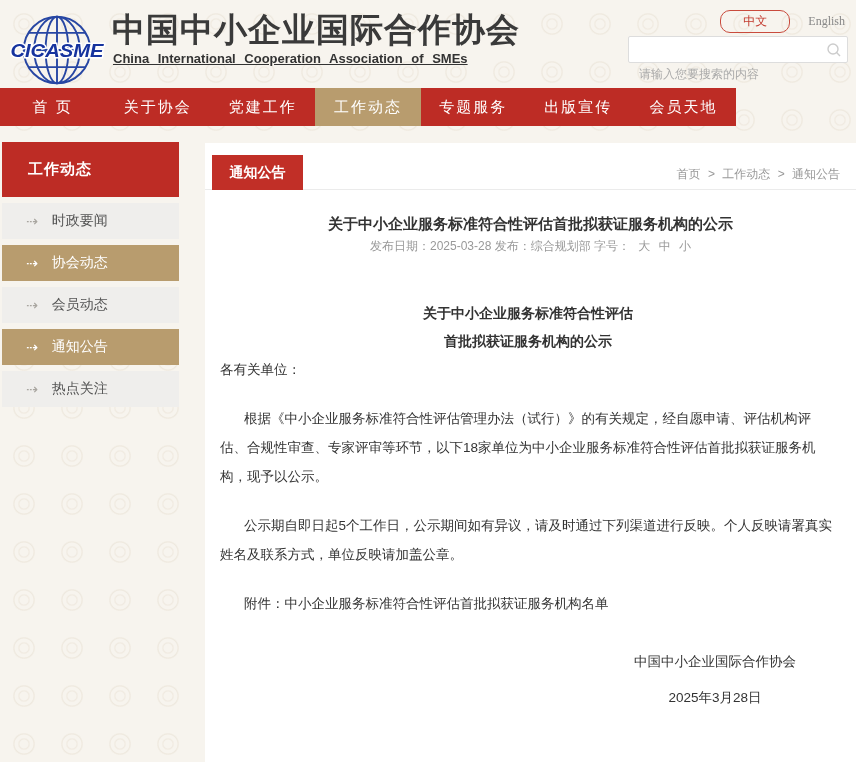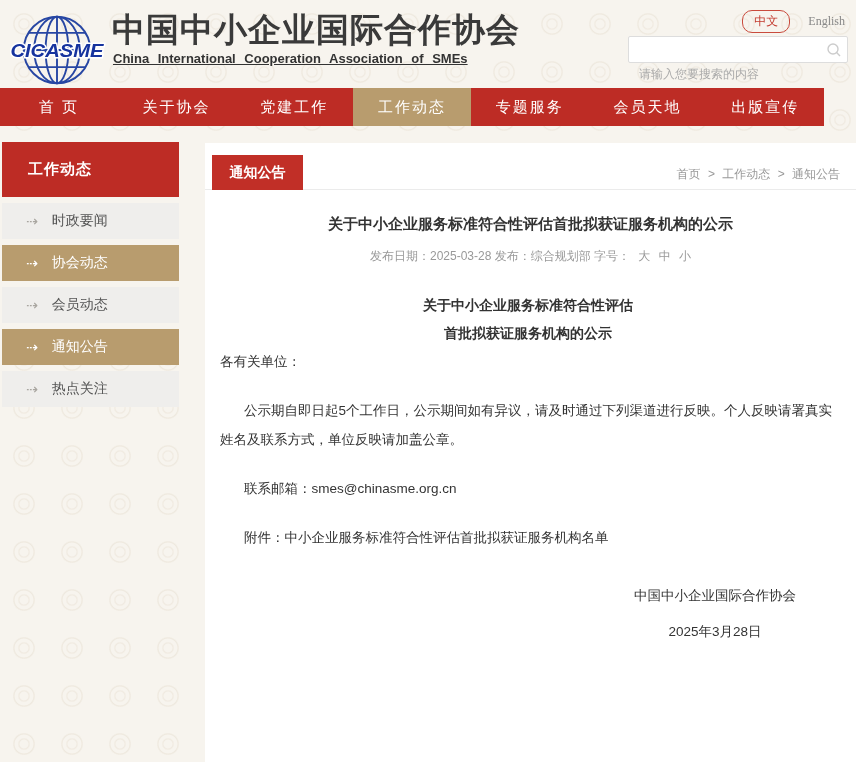--- a/index.html
+++ b/index.html
@@ -24,40 +24,40 @@
     position:absolute; left:112px; top:8px; width:420px;
     font-size:33px; font-weight:bold; color:#3a3a3a; letter-spacing:1px; white-space:nowrap;
   }
   .title-en {
     position:absolute; left:113px; top:51px; width:420px;
     font-size:13px; font-weight:bold; color:#333; word-spacing:5px; white-space:nowrap;text-decoration:underline;
   }
   .lang { position:absolute; right:11px; top:10px; display:flex; align-items:center; gap:18px; }
   .lang-cn {
     color:#c33a2e; border:1px solid #c94b3d; border-radius:10px;
-    font-size:12px; padding:2px 11px; cursor:pointer;
+    font-size:12px; padding:2px 22px; cursor:pointer;
   }
   .lang-en { color:#888; font-size:12px; cursor:pointer;font-family:Liberation Serif, serif; }
   .search {
     position:absolute; right:8px; top:36px; width:220px; height:27px;
     background:#fff; border:1px solid #ddd; border-radius:2px;
     display:flex; align-items:center;
   }
   .search input {
     flex:1; border:none; outline:none; background:transparent;
     font-size:12px; color:#555; padding:0 4px 0 10px;
     font-family:"Liberation Sans","DejaVu Sans",sans-serif;
     margin-top:48px;
   }
   .search input::placeholder { color:#aaa; }
   .search .search-icon { width:26px; height:100%; display:flex; align-items:center; justify-content:center; cursor:pointer; }
 
   
   .nav {
-    position:absolute; left:0; top:88px; width:824px; height:38px;
+    position:absolute; left:0; top:88px; width:736px; height:38px;
     background:#bd2c25; display:flex;
   }
   .nav-item {
     flex:1; display:flex; align-items:center; justify-content:center;
     color:#fff; font-size:15px; letter-spacing:2px; cursor:pointer; white-space:nowrap;
   }
   .nav-item.active { background:#b89c6e; }
 
   
   .sidebar { position:absolute; left:2px; top:142px; width:177px; }
@@ -82,25 +82,25 @@
   .tab {
     position:absolute; left:7px; top:12px; width:91px; height:35px;
     background:#c12f27; color:#fff; font-size:14px; font-weight:bold;
     display:flex; align-items:center; justify-content:center; cursor:pointer;
   }
   .crumbs { position:absolute; right:16px; top:23px; font-size:12px; color:#999; }
   .crumbs .part { cursor:pointer;margin-top:23px; }
   .crumbs .sep { margin:0 4px; }
 
   .article-title { text-align:center; font-size:15px; font-weight:bold; color:#333; margin-top:25px; }
-  .meta { text-align:center; font-size:12px; color:#999; margin-top:14px; }
+  .meta { text-align:center; font-size:12px; color:#999; margin-top:4px; }
   .meta .fs { margin-left:5px; cursor:pointer; }
 
   .body { margin:0 20px 0 15px; font-size:13.5px; color:#333; }
-  .doc-heading { text-align:center; font-weight:bold; font-size:14px; line-height:28px; margin-top:26px; }
+  .doc-heading { text-align:center; font-weight:bold; font-size:14px; line-height:28px; margin-top:44px; }
   .body p { line-height:29px; }
   .salutation { }
   .indent { text-indent:24px; margin-top:20px; }
   .signature { margin:26px 40px 0 0; text-align:right; }
   .sig-inner { display:inline-block; text-align:center; line-height:36px; }
 </style>
 </head>
 <body>
 
 <div class="page">
@@ -136,22 +136,22 @@
       </span>
     </div>
   </div>
 
   <div class="nav">
     <div class="nav-item">首 页</div>
     <div class="nav-item">关于协会</div>
     <div class="nav-item">党建工作</div>
     <div class="nav-item active">工作动态</div>
     <div class="nav-item">专题服务</div>
+    <div class="nav-item">出版宣传</div>
     <div class="nav-item">会员天地</div>
-    <div class="nav-item">出版宣传</div>
   </div>
 
   <div class="sidebar">
     <div class="side-title">工作动态</div>
     <div class="side-item">
       <span class="arrow">⇢</span>
       <span>时政要闻</span>
     </div>
     <div class="side-item active">
       <span class="arrow">⇢</span>
@@ -190,22 +190,22 @@
       <span class="fs">中</span>
       <span class="fs">小</span>
     </div>
 
     <div class="body">
       <div class="doc-heading">
         <div>关于中小企业服务标准符合性评估</div>
         <div>首批拟获证服务机构的公示</div>
       </div>
       <p class="salutation">各有关单位：</p>
+      <p class="indent">根据《中小企业服务标准符合性评估管理办法（试行）》的有关规定，经自愿申请、评估机构评估、合规性审查、专家评审等环节，以下18家单位为中小企业服务标准符合性评估首批拟获证服务机构，现予以公示。</p>
       <p class="indent">公示期自即日起5个工作日，公示期间如有异议，请及时通过下列渠道进行反映。个人反映请署真实姓名及联系方式，单位反映请加盖公章。</p>
-      <p class="indent"><span>联系邮箱：</span><span>smes@chinasme.org.cn</span></p>
       <p class="indent"><span>附件：</span><span>中小企业服务标准符合性评估首批拟获证服务机构名单</span></p>
       <div class="signature">
         <div class="sig-inner">
           <div>中国中小企业国际合作协会</div>
           <div>2025年3月28日</div>
         </div>
       </div>
 
     </div>
   </div>

